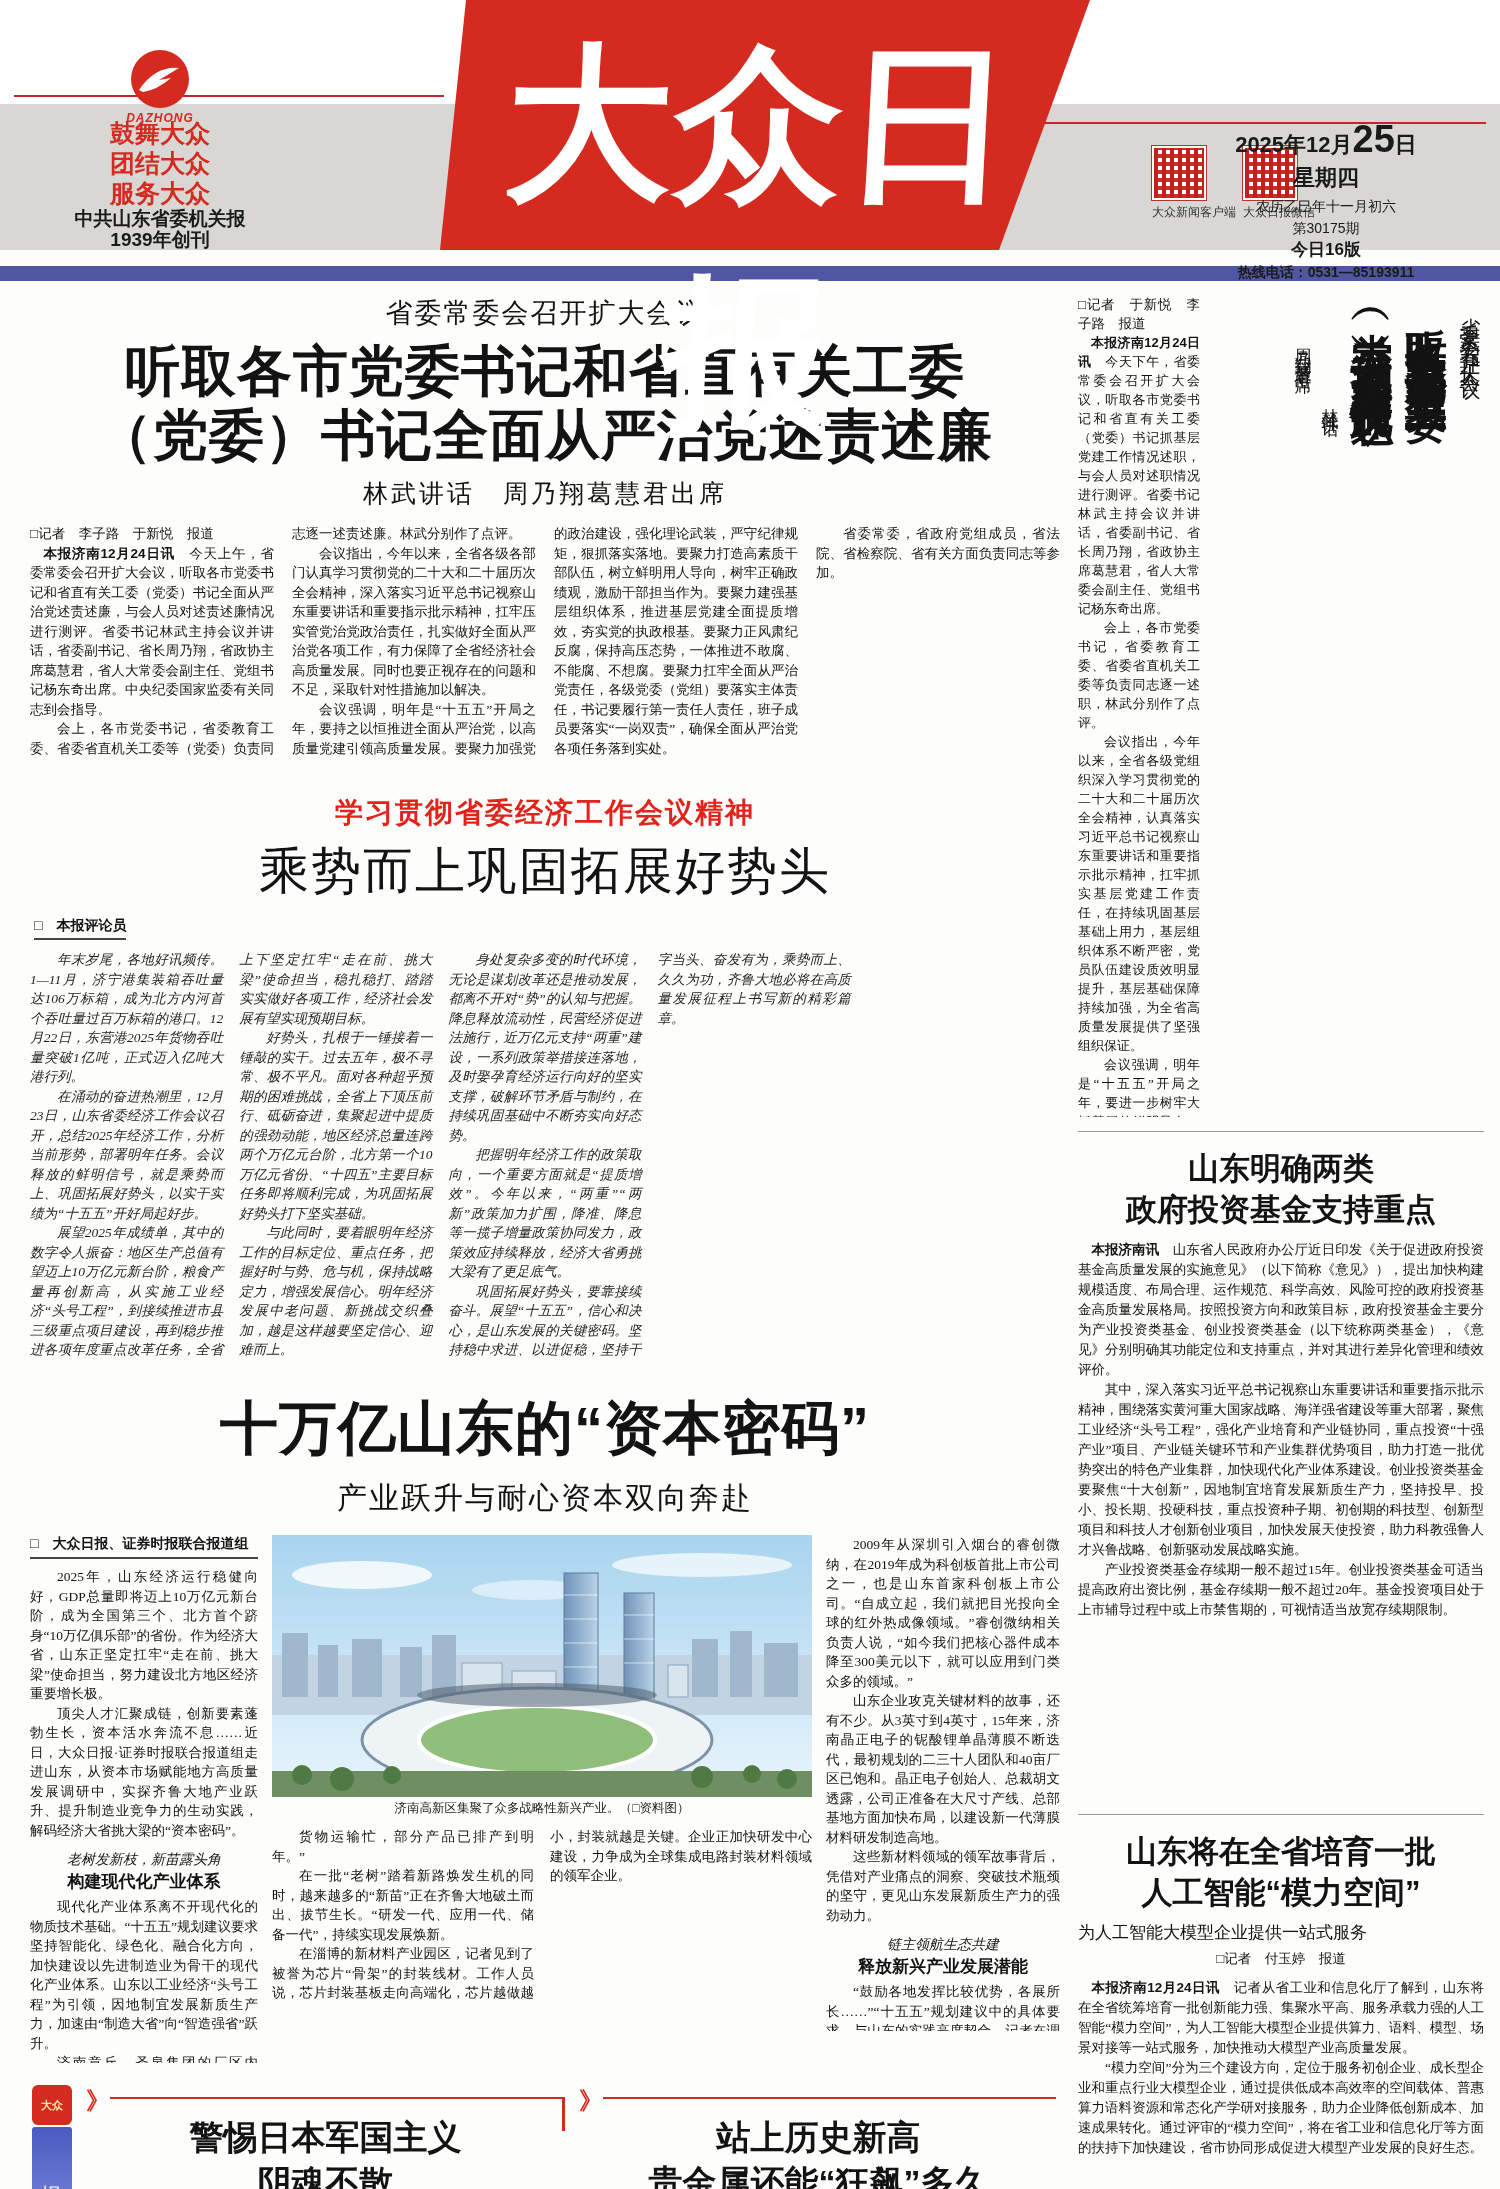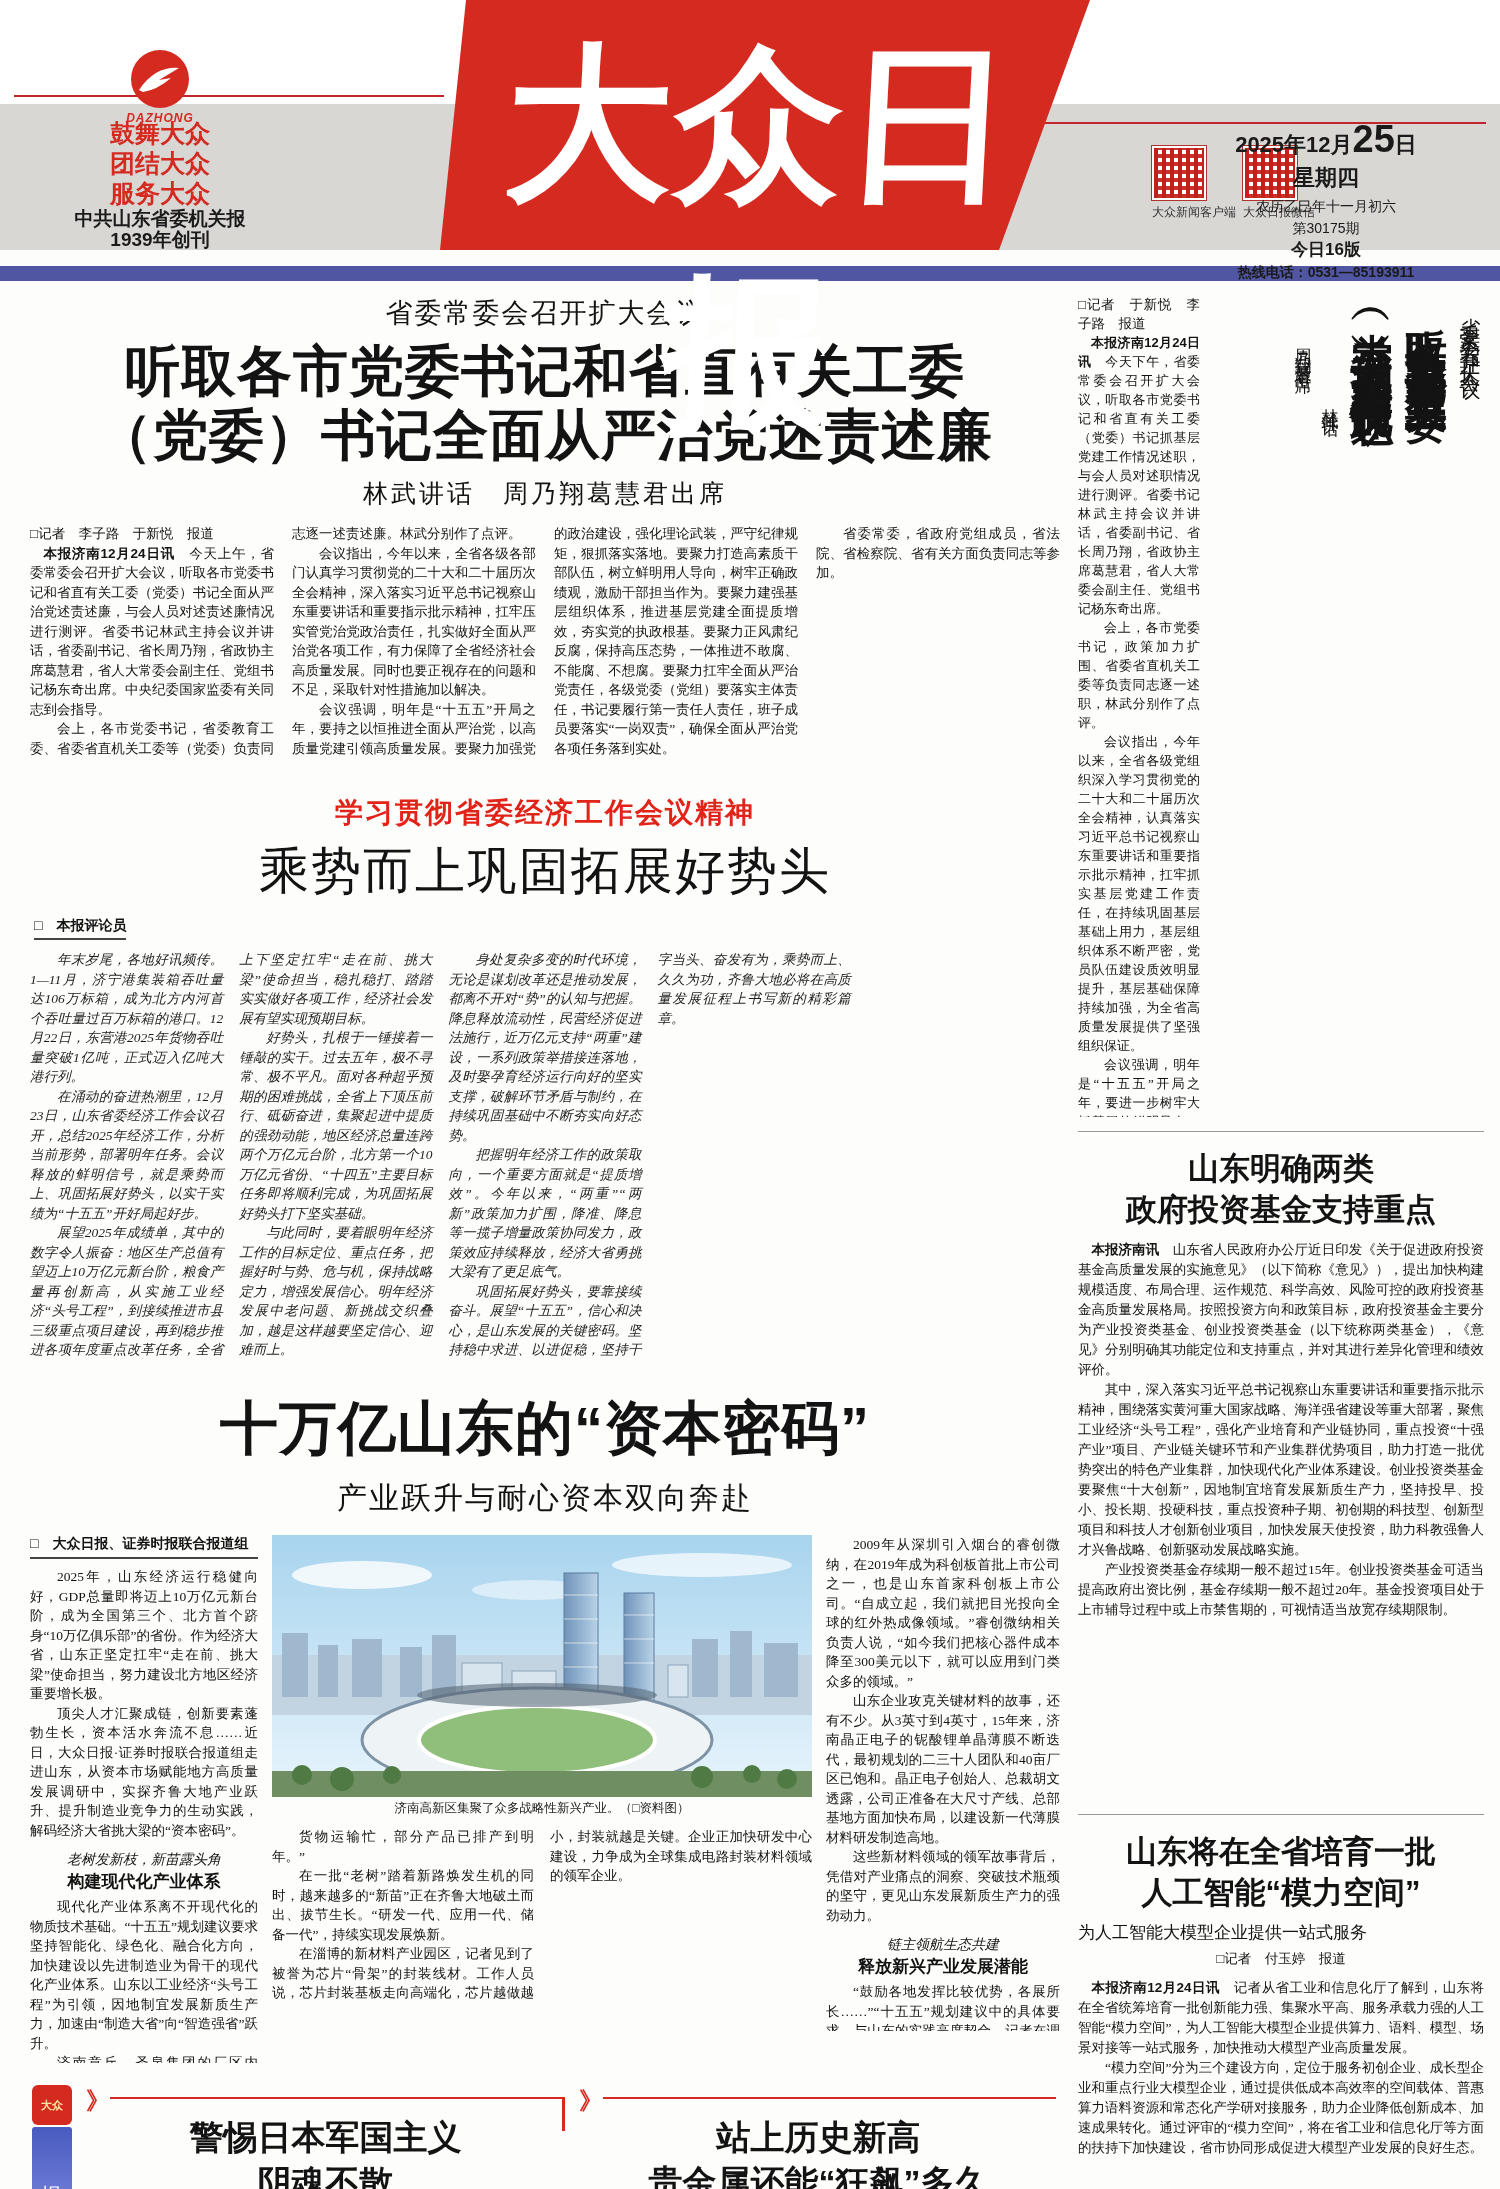--- a/index.html
+++ b/index.html
@@ -346,21 +346,21 @@
       </div>
     </div>
 
     <div class="col-right">
 
       <div class="sb-art1">
         <div class="sb-textcol">
           <p class="reporter">□记者　于新悦　李子路　报道</p>
           <p style="text-indent:1em;"><b class="dateline">本报济南12月24日讯</b>　<span>今天下午，省委常委会召开扩大会议，听取各市党委书记和省直有关工委（党委）书记抓基层党建工作情况述职，与会人员对述职情况进行测评。省委书记林武主持会议并讲话，省委副书记、省长周乃翔，省政协主席葛慧君，省人大常委会副主任、党组书记杨东奇出席。</span></p>
           <div>
-              <p>会上，各市党委书记，政策加力扩围、省委省直机关工委等负责同志逐一述职，林武分别作了点评。</p>
+              <p>会上，各市党委书记，省委教育工委、省委省直机关工委等负责同志逐一述职，林武分别作了点评。</p>
               <p>会议指出，今年以来，全省各级党组织深入学习贯彻党的二十大和二十届历次全会精神，认真落实习近平总书记视察山东重要讲话和重要指示批示精神，扛牢抓实基层党建工作责任，在持续巩固基层基础上用力，基层组织体系不断严密，党员队伍建设质效明显提升，基层基础保障持续加强，为全省高质量发展提供了坚强组织保证。</p>
               <p>会议强调，明年是“十五五”开局之年，要进一步树牢大抓基层的鲜明导向，推动基层党建工作全面提质增效，更好服务全省经济社会高质量发展。要进一步增强基层党组织政治功能，强化理论武装，严格组织生活，严明纪律规矩。要进一步密切党群干群关系，走好新时代党的群众路线，把基层党组织建设成为坚强战斗堡垒。要进一步压实管党治党责任，建立健全抓基层党建工作责任制，形成大抓基层、大抓支部的良好态势，不断激发干事创业活力。</p>
             </div>
         </div>
         <div class="v-head">
           <div class="v-speakers">
             <div class="vtext v-sp">周乃翔葛慧君出席</div>
             <div class="vtext v-sp" style="padding-top:60px;">林武讲话</div>
           </div>
           <div class="vtext v-big">（党委）书记抓基层党建工作情况述职</div>

